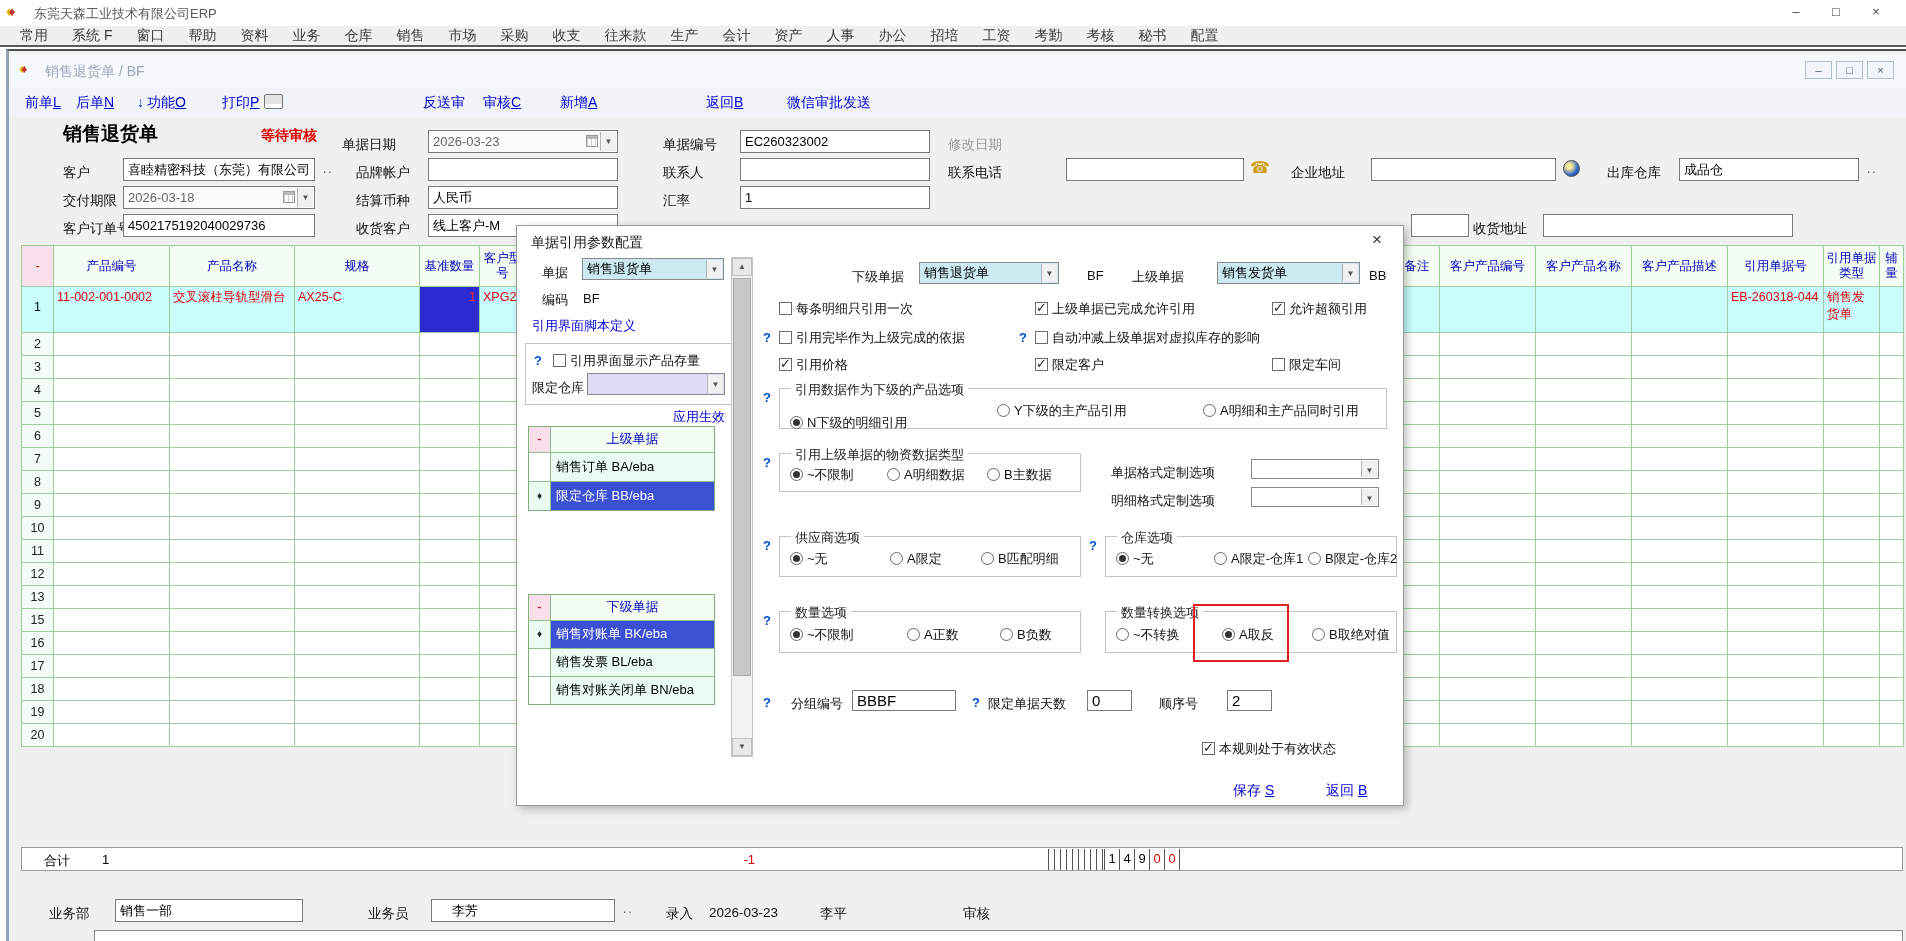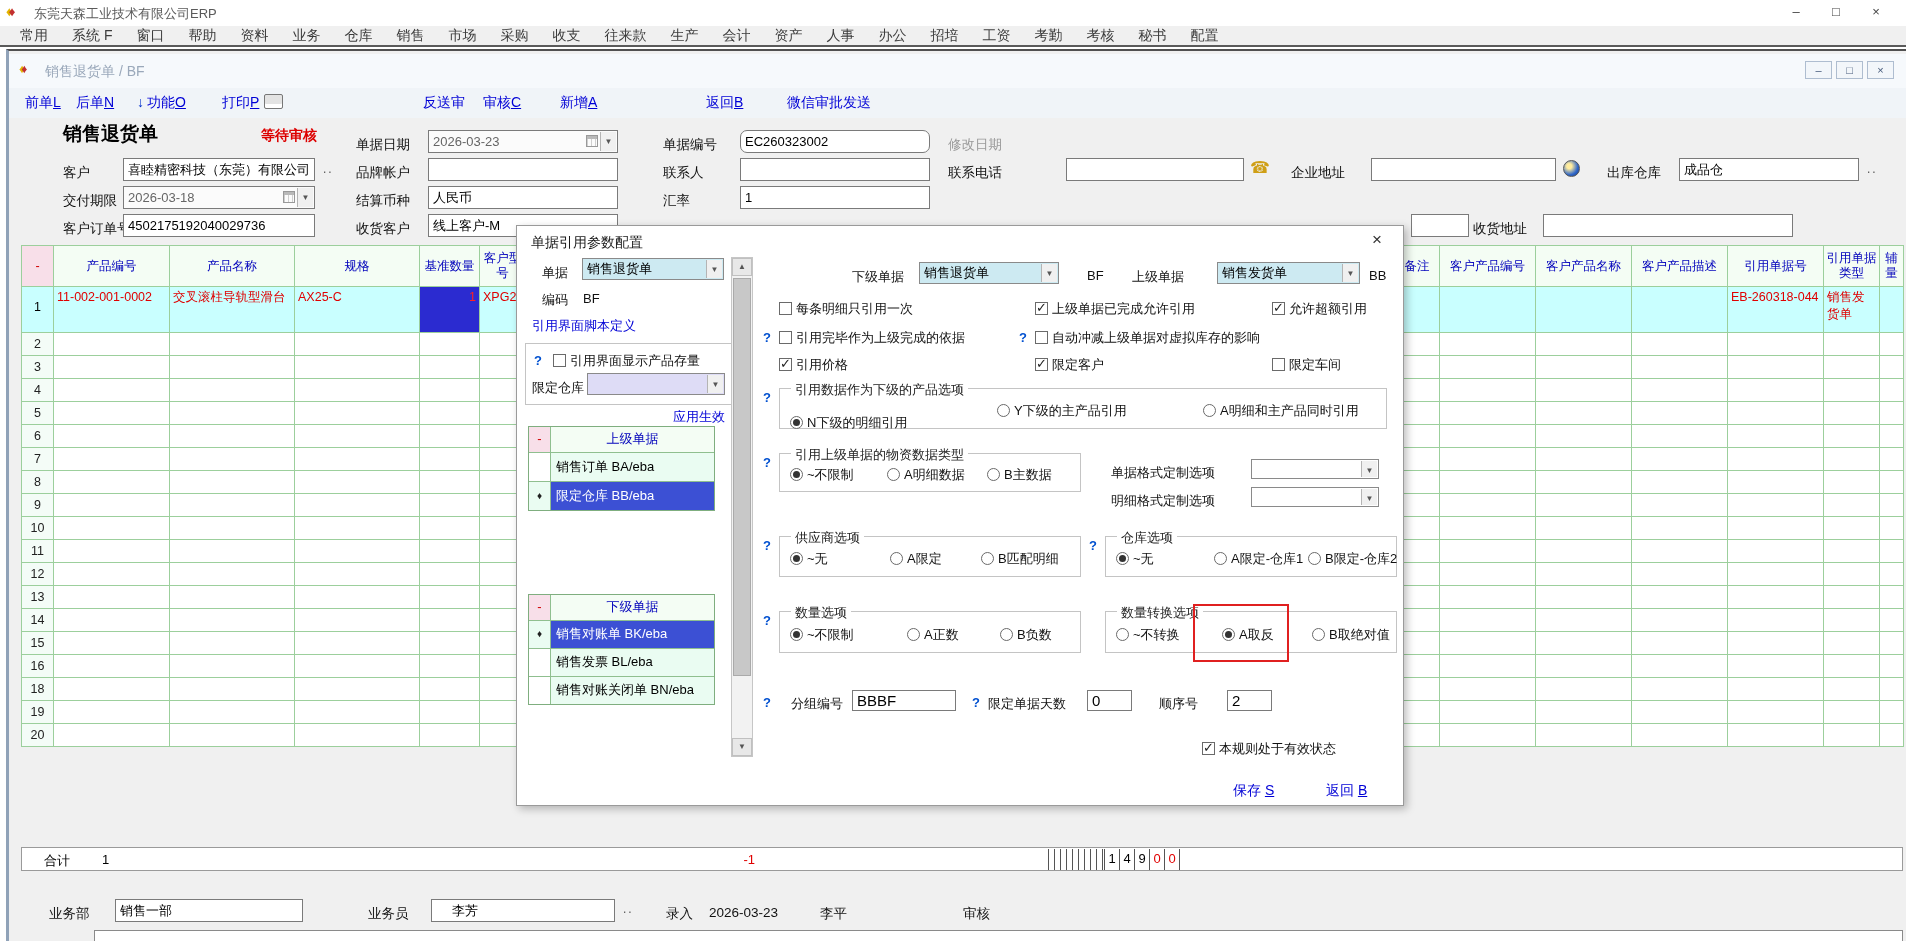--- a/index.html
+++ b/index.html
@@ -167,24 +167,24 @@
         <span class="tbi" style="left: 414px;"><span>反送审</span></span>
         <span class="tbi" style="left: 474px;"><span>审核</span><u>C</u></span>
         <span class="tbi" style="left: 551px;"><span>新增</span><u>A</u></span>
         <span class="tbi" style="left: 697px;"><span>返回</span><u>B</u></span>
         <span class="tbi" style="left: 778px;"><span>微信审批发送</span></span>
       </div>
 
     <div class="formtitle">销售退货单</div>
     <div class="status-red">等待审核</div>
 
-    <span class="lbl" style="left:347px;top:85px;">单据日期</span>
+    <span class="lbl" style="left:333px;top:85px;">单据日期</span>
     <div class="tbox datebox" style="left:419px;top:79px;width:190px;"><span>2026-03-23</span><span class="calico"></span><span class="dd">▼</span></div>
     <span class="lbl" style="left:654px;top:85px;">单据编号</span>
-    <div class="tbox" style="left:731px;top:79px;width:190px;border-radius:7px;"><span>EC260323002</span></div>
+    <div class="tbox" style="left:731px;top:79px;width:190px;"><span>EC260323002</span></div>
     <span class="lbl gray" style="left:939px;top:85px;">修改日期</span>
 
     <span class="lbl" style="left:54px;top:113px;">客户</span>
     <div class="tbox" style="left:114px;top:107px;width:192px;"><span>喜睦精密科技（东莞）有限公司</span></div>
     <span class="morebtn" style="left:314px;top:111px;">..</span>
     <span class="lbl" style="left:347px;top:113px;">品牌帐户</span>
     <div class="tbox" style="left:419px;top:107px;width:190px;"><span></span></div>
     <span class="lbl" style="left:654px;top:113px;">联系人</span>
     <div class="tbox" style="left:731px;top:107px;width:190px;"><span></span></div>
     <span class="lbl" style="left:939px;top:113px;">联系电话</span>
@@ -431,53 +431,53 @@
           <div class="gc " style="width: 844px;"></div>
           <div class="gc " style="width: 70px;"></div>
           <div class="gc " style="width: 96px;"></div>
           <div class="gc " style="width: 96px;"></div>
           <div class="gc " style="width: 96px;"></div>
           <div class="gc " style="width: 96px;"></div>
           <div class="gc " style="width: 56px;"></div>
           <div class="gc " style="width: 24px;"></div>
         </div>
         <div class="grow er">
-          <div class="gc num" style="width: 32px;">14</div>
-          <div class="gc " style="width: 116px;"></div>
-          <div class="gc " style="width: 125px;"></div>
-          <div class="gc " style="width: 125px;"></div>
-          <div class="gc " style="width: 60px;"></div>
-          <div class="gc " style="width: 46px;"></div>
-          <div class="gc " style="width: 844px;"></div>
-          <div class="gc " style="width: 70px;"></div>
-          <div class="gc " style="width: 96px;"></div>
-          <div class="gc " style="width: 96px;"></div>
-          <div class="gc " style="width: 96px;"></div>
-          <div class="gc " style="width: 96px;"></div>
-          <div class="gc " style="width: 56px;"></div>
-          <div class="gc " style="width: 24px;"></div>
-        </div>
-        <div class="grow er">
           <div class="gc num" style="width: 32px;">15</div>
           <div class="gc " style="width: 116px;"></div>
           <div class="gc " style="width: 125px;"></div>
           <div class="gc " style="width: 125px;"></div>
           <div class="gc " style="width: 60px;"></div>
           <div class="gc " style="width: 46px;"></div>
           <div class="gc " style="width: 844px;"></div>
           <div class="gc " style="width: 70px;"></div>
           <div class="gc " style="width: 96px;"></div>
           <div class="gc " style="width: 96px;"></div>
           <div class="gc " style="width: 96px;"></div>
           <div class="gc " style="width: 96px;"></div>
           <div class="gc " style="width: 56px;"></div>
           <div class="gc " style="width: 24px;"></div>
         </div>
         <div class="grow er">
           <div class="gc num" style="width: 32px;">16</div>
+          <div class="gc " style="width: 116px;"></div>
+          <div class="gc " style="width: 125px;"></div>
+          <div class="gc " style="width: 125px;"></div>
+          <div class="gc " style="width: 60px;"></div>
+          <div class="gc " style="width: 46px;"></div>
+          <div class="gc " style="width: 844px;"></div>
+          <div class="gc " style="width: 70px;"></div>
+          <div class="gc " style="width: 96px;"></div>
+          <div class="gc " style="width: 96px;"></div>
+          <div class="gc " style="width: 96px;"></div>
+          <div class="gc " style="width: 96px;"></div>
+          <div class="gc " style="width: 56px;"></div>
+          <div class="gc " style="width: 24px;"></div>
+        </div>
+        <div class="grow er">
+          <div class="gc num" style="width: 32px;">17</div>
           <div class="gc " style="width: 116px;"></div>
           <div class="gc " style="width: 125px;"></div>
           <div class="gc " style="width: 125px;"></div>
           <div class="gc " style="width: 60px;"></div>
           <div class="gc " style="width: 46px;"></div>
           <div class="gc " style="width: 844px;"></div>
           <div class="gc " style="width: 70px;"></div>
           <div class="gc " style="width: 96px;"></div>
           <div class="gc " style="width: 96px;"></div>
           <div class="gc " style="width: 96px;"></div>

